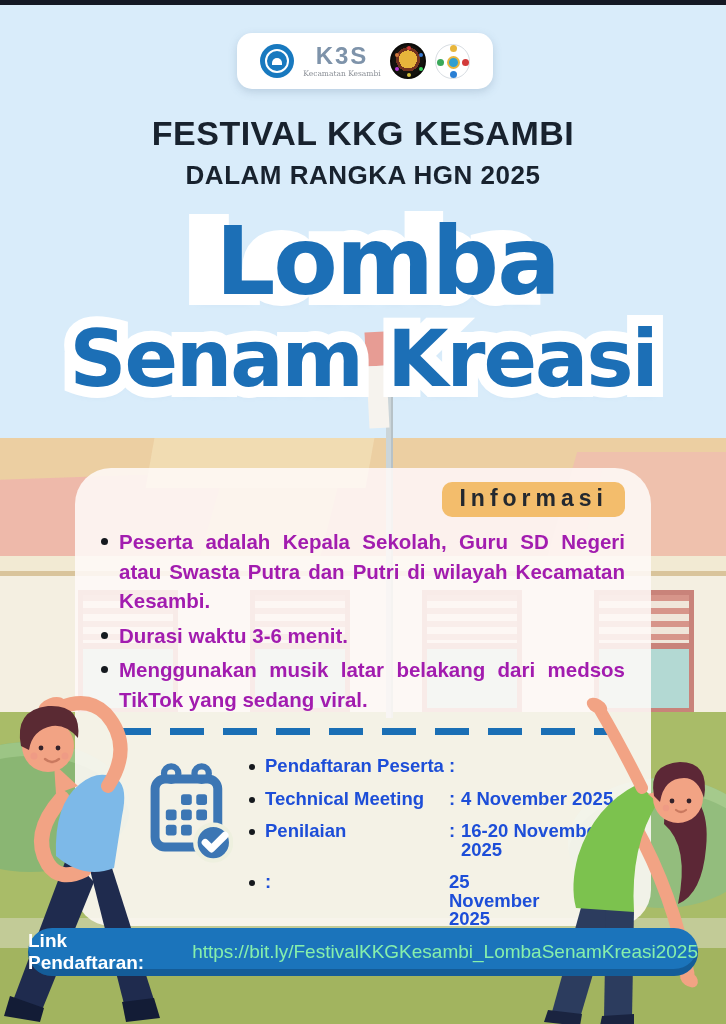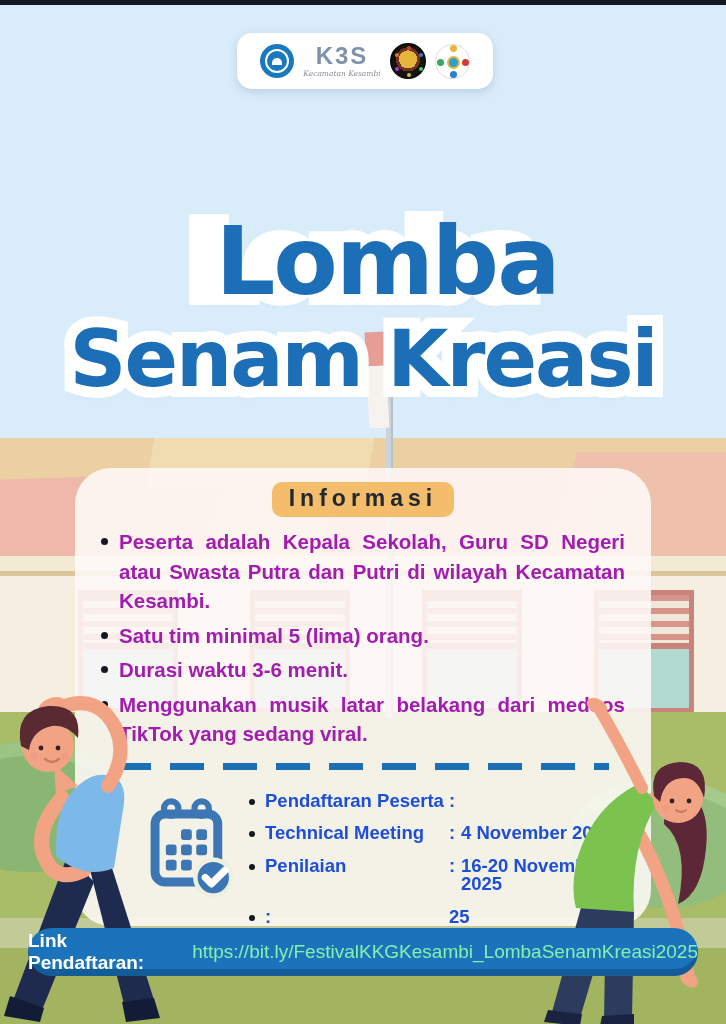--- a/index.html
+++ b/index.html
@@ -31,21 +31,21 @@
   .flag .white{height:62px;background:#f6f3ee;}
 
   
   .logo-banner{position:absolute;left:237px;top:33px;width:256px;height:56px;background:#fff;border-radius:15px;
     box-shadow:0 3px 8px rgba(90,120,150,.25);display:flex;align-items:center;justify-content:center;gap:9px;z-index:4;}
   .k3s-circle{width:34px;height:34px;border-radius:50%;background:#1879bf;display:flex;align-items:center;justify-content:center;flex:0 0 auto;}
   .k3s-circle .inner{width:24px;height:24px;border-radius:50%;border:2px solid #fff;display:flex;align-items:center;justify-content:center;}
   .k3s-circle .dome{width:10px;height:7px;background:#fff;border-radius:6px 6px 0 0;}
   .k3s-word{display:flex;flex-direction:column;align-items:center;line-height:1;}
   .k3s-word .big{font-family:Liberation Sans, sans-serif;font-size:24px;color:#7e93aa;letter-spacing:2px;font-weight:bold;}
-  .k3s-word .small{font-family:"DejaVu Serif",serif;font-style:italic;font-size:7.5px;color:#8a8f96;margin-top:2px;}
+  .k3s-word .small{font-family:"DejaVu Serif",serif;font-size:7.5px;color:#8a8f96;margin-top:2px;}
   .emblem{flex:0 0 auto;border-radius:50%;}
   .emblem.dark{width:36px;height:36px;background:radial-gradient(circle at 50% 45%,#e7b43b 0 9px,#73321f 9px 12px,#15130f 12px);border:2px solid #0c0b09;position:relative;}
   .emblem.dark i{position:absolute;width:4px;height:4px;border-radius:50%;}
   .emblem.color{width:35px;height:35px;background:#fff;border:1px solid #d8dde2;position:relative;}
   .emblem.color .globe{position:absolute;left:11px;top:11px;width:13px;height:13px;border-radius:50%;background:#2f9fd0;border:2px solid #e8b63c;}
   .emblem.color i{position:absolute;width:7px;height:7px;border-radius:50%;}
 
   
   .h-block{position:absolute;left:0;top:114px;width:100%;text-align:center;z-index:4;color:#18222e;}
   .h1{font-size:34px;font-weight:bold;letter-spacing:.5px;}
@@ -55,21 +55,21 @@
   .big-title{position:absolute;left:0;top:212px;width:100%;text-align:center;z-index:4;}
   .big-title .line{position:relative;display:block;font-family:"DejaVu Sans",sans-serif;font-weight:bold;color:#1c6fb6;letter-spacing:-2px;line-height:1.06;}
   .big-title .line::before{content:attr(data-text);position:absolute;left:0;right:0;top:0;z-index:-1;
     -webkit-text-stroke:22px #ffffff;text-shadow:0 5px 10px rgba(130,165,200,.45);}
   .big-title .l1{font-size:94px;padding-left:48px;}
   .big-title .l2{font-size:79px;margin-top:6px;}
 
   
   .info-card{position:absolute;left:75px;top:468px;width:576px;height:458px;background:rgba(254,249,247,.88);
     border-radius:36px;z-index:3;padding:14px 26px 0;}
-  .badge-wrap{text-align:center;}
+  .badge-wrap{text-align:right;}
   .badge{display:inline-block;background:#f3bd6c;color:#23282f;border-radius:10px;padding:3px 17px 5px;
     font-size:23px;font-weight:bold;letter-spacing:5px;}
   .bullets{margin-top:10px;}
   .bullet-item{display:flex;margin-bottom:5px;color:#a21caf;}
   .bullet-item .dot{flex:0 0 18px;padding-top:11px;}
   .bullet-item .dot::before{content:"";display:block;width:7px;height:7px;border-radius:50%;background:#15191e;}
   .bullet-item .btext{font-size:20.5px;font-weight:bold;line-height:1.44;text-align:justify;}
   .dashed-divider{margin:14px auto 0;width:492px;height:7px;
     background:repeating-linear-gradient(90deg,#1a6fb5 0 34px,transparent 34px 53px);}
   .schedule{display:flex;margin-top:26px;align-items:flex-start;}
@@ -155,42 +155,42 @@
     </div>
     <div class="emblem color">
       <i style="left:14px;top:0;background:#e8b63c"></i>
       <i style="left:26px;top:14px;background:#d23a3a"></i>
       <i style="left:14px;top:26px;background:#2a7fd4"></i>
       <i style="left:1px;top:14px;background:#3aa85a"></i>
       <div class="globe"></div>
     </div>
   </div>
 
+  <div class="h-block">
+    <div class="h1">FESTIVAL KKG KESAMBI</div>
+    <div class="h2">DALAM RANGKA HGN 2025</div>
+  </div>
 
   <div class="big-title">
     <span class="line l1" data-text="Lomba">Lomba</span>
     <span class="line l2" data-text="Senam Kreasi">Senam Kreasi</span>
   </div>
 
   <div class="info-card">
     <div class="badge-wrap">
       <span class="badge">Informasi</span>
     </div>
 
     <div class="bullets">
 
         <div class="bullet-item">
           <span class="dot"></span>
           <span class="btext">Peserta adalah Kepala Sekolah, Guru SD Negeri atau Swasta Putra dan Putri di wilayah Kecamatan Kesambi.</span>
         </div>
 
-        <div class="bullet-item">
-          <span class="dot"></span>
-          <span class="btext">Satu tim minimal 5 (lima) orang.</span>
-        </div>
 
         <div class="bullet-item">
           <span class="dot"></span>
           <span class="btext">Durasi waktu 3-6 menit.</span>
         </div>
 
         <div class="bullet-item">
           <span class="dot"></span>
           <span class="btext">Menggunakan musik latar belakang dari medsos TikTok yang sedang viral.</span>
         </div>

